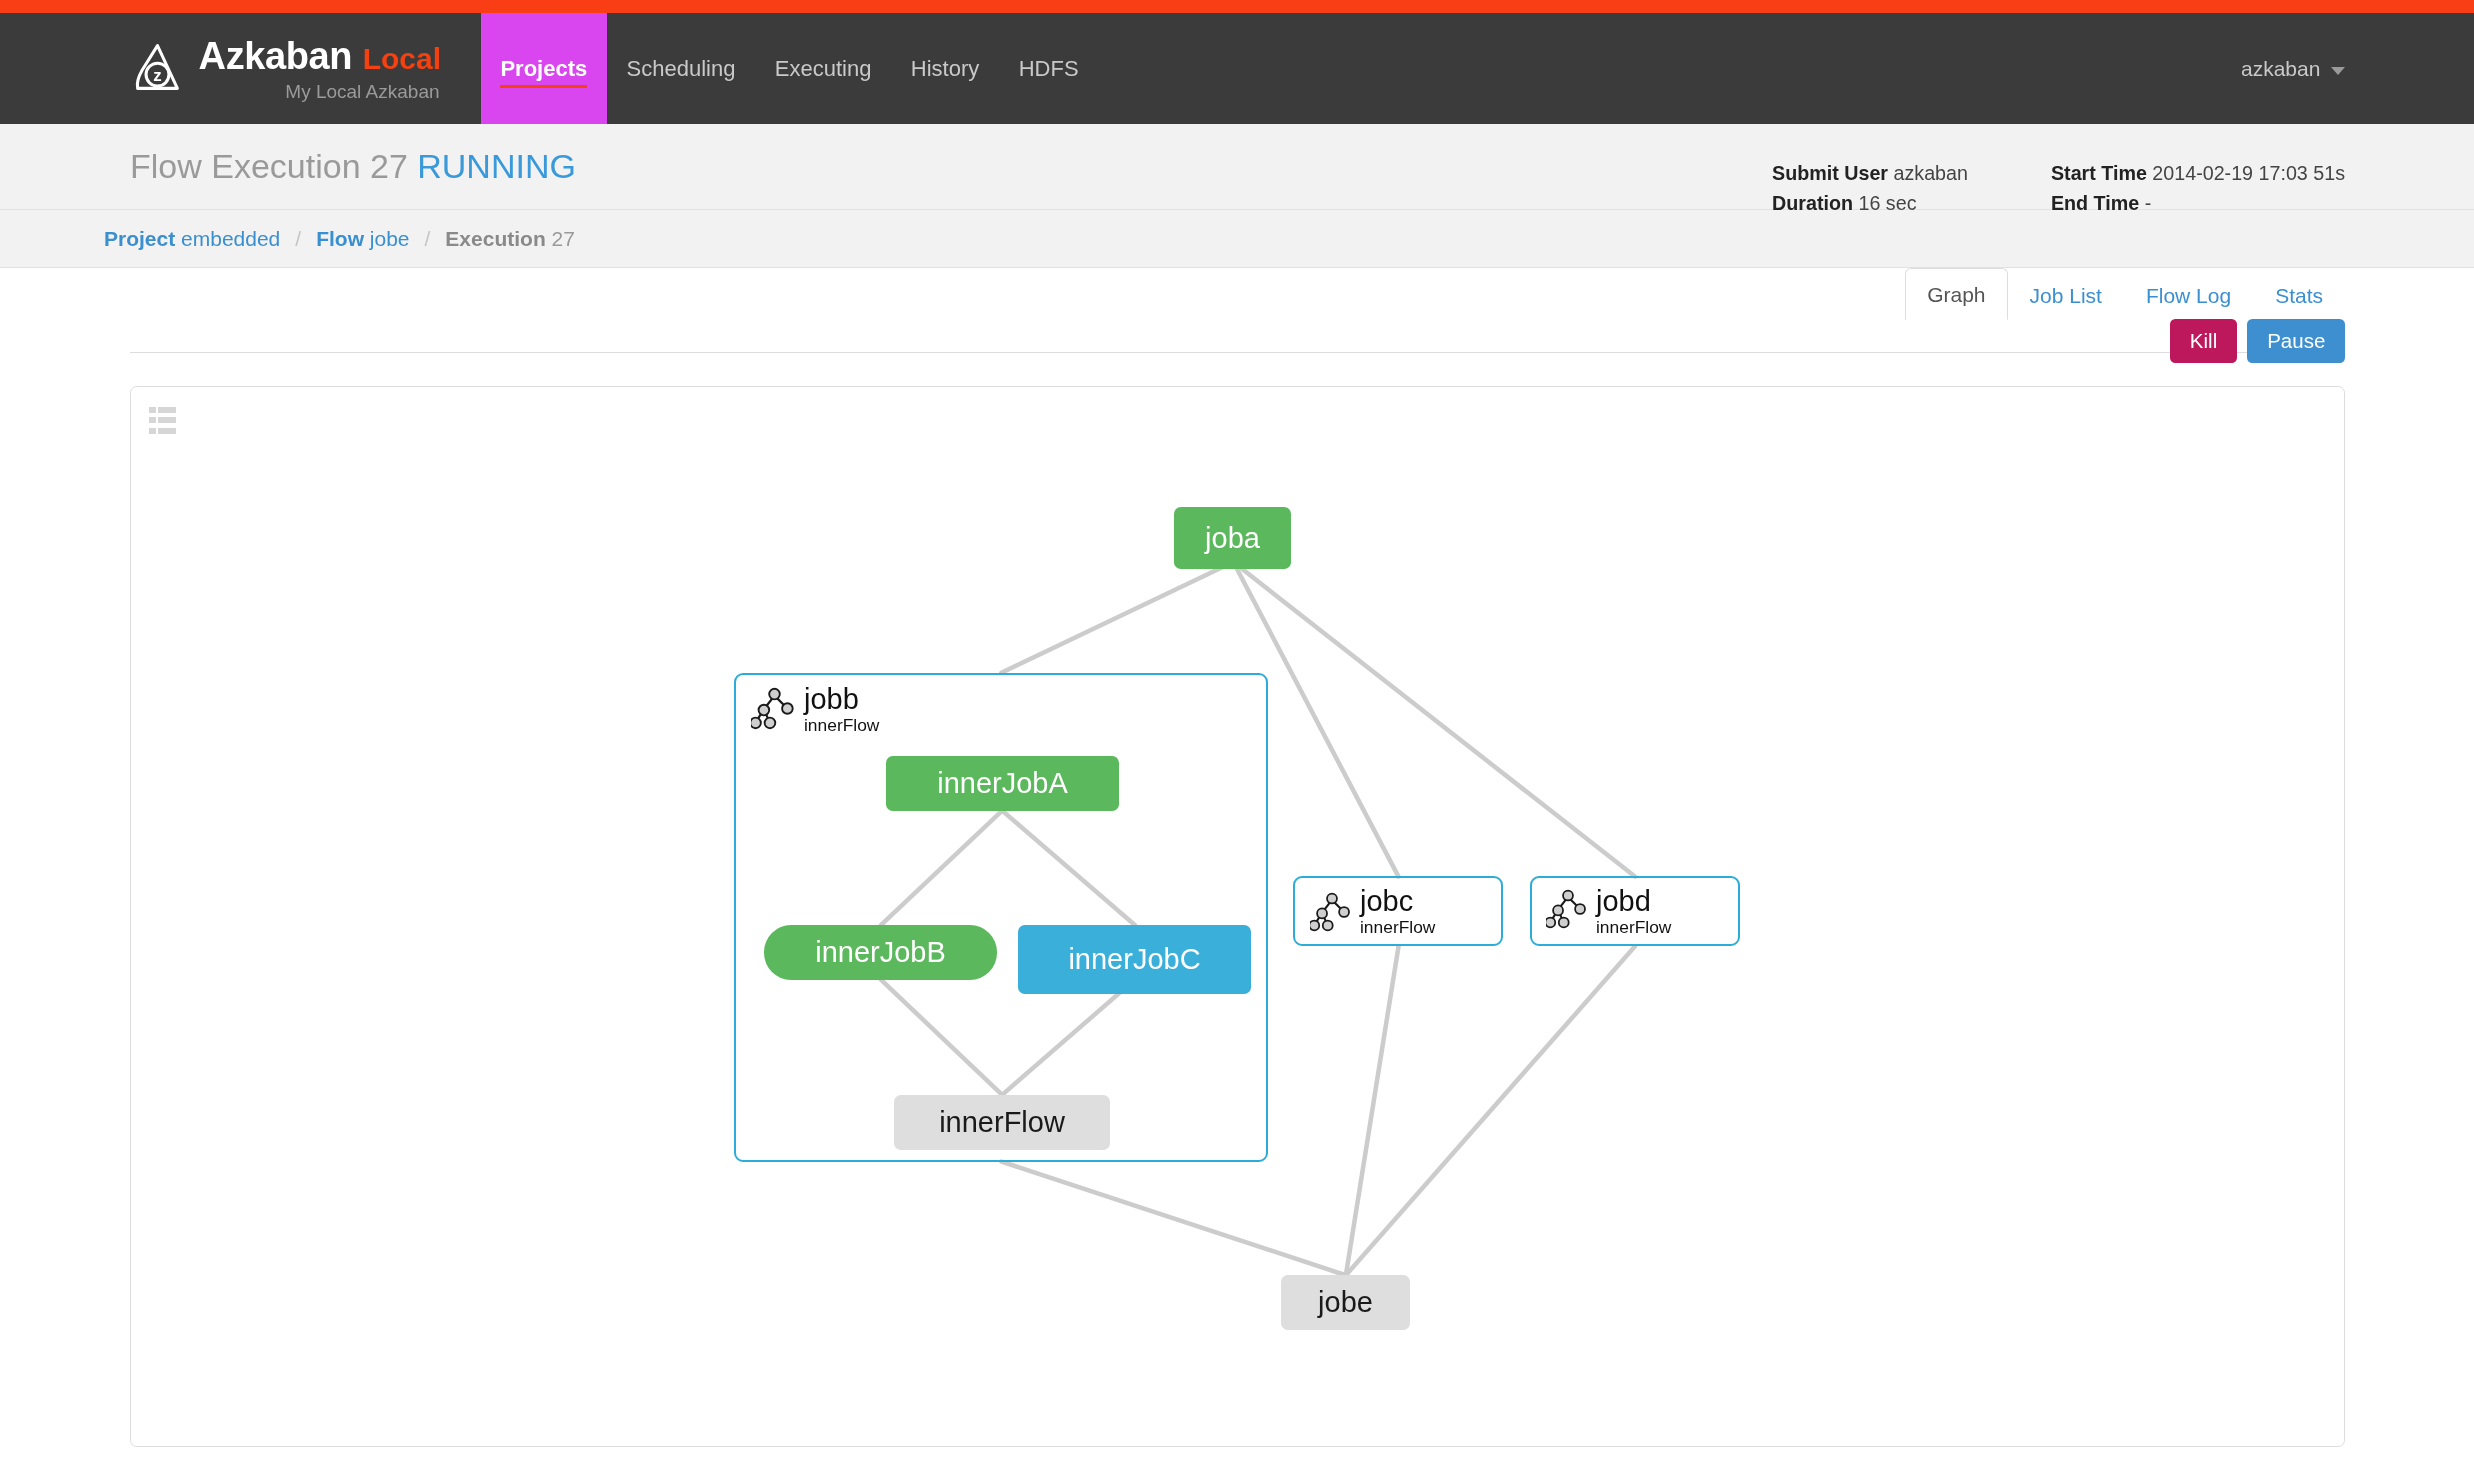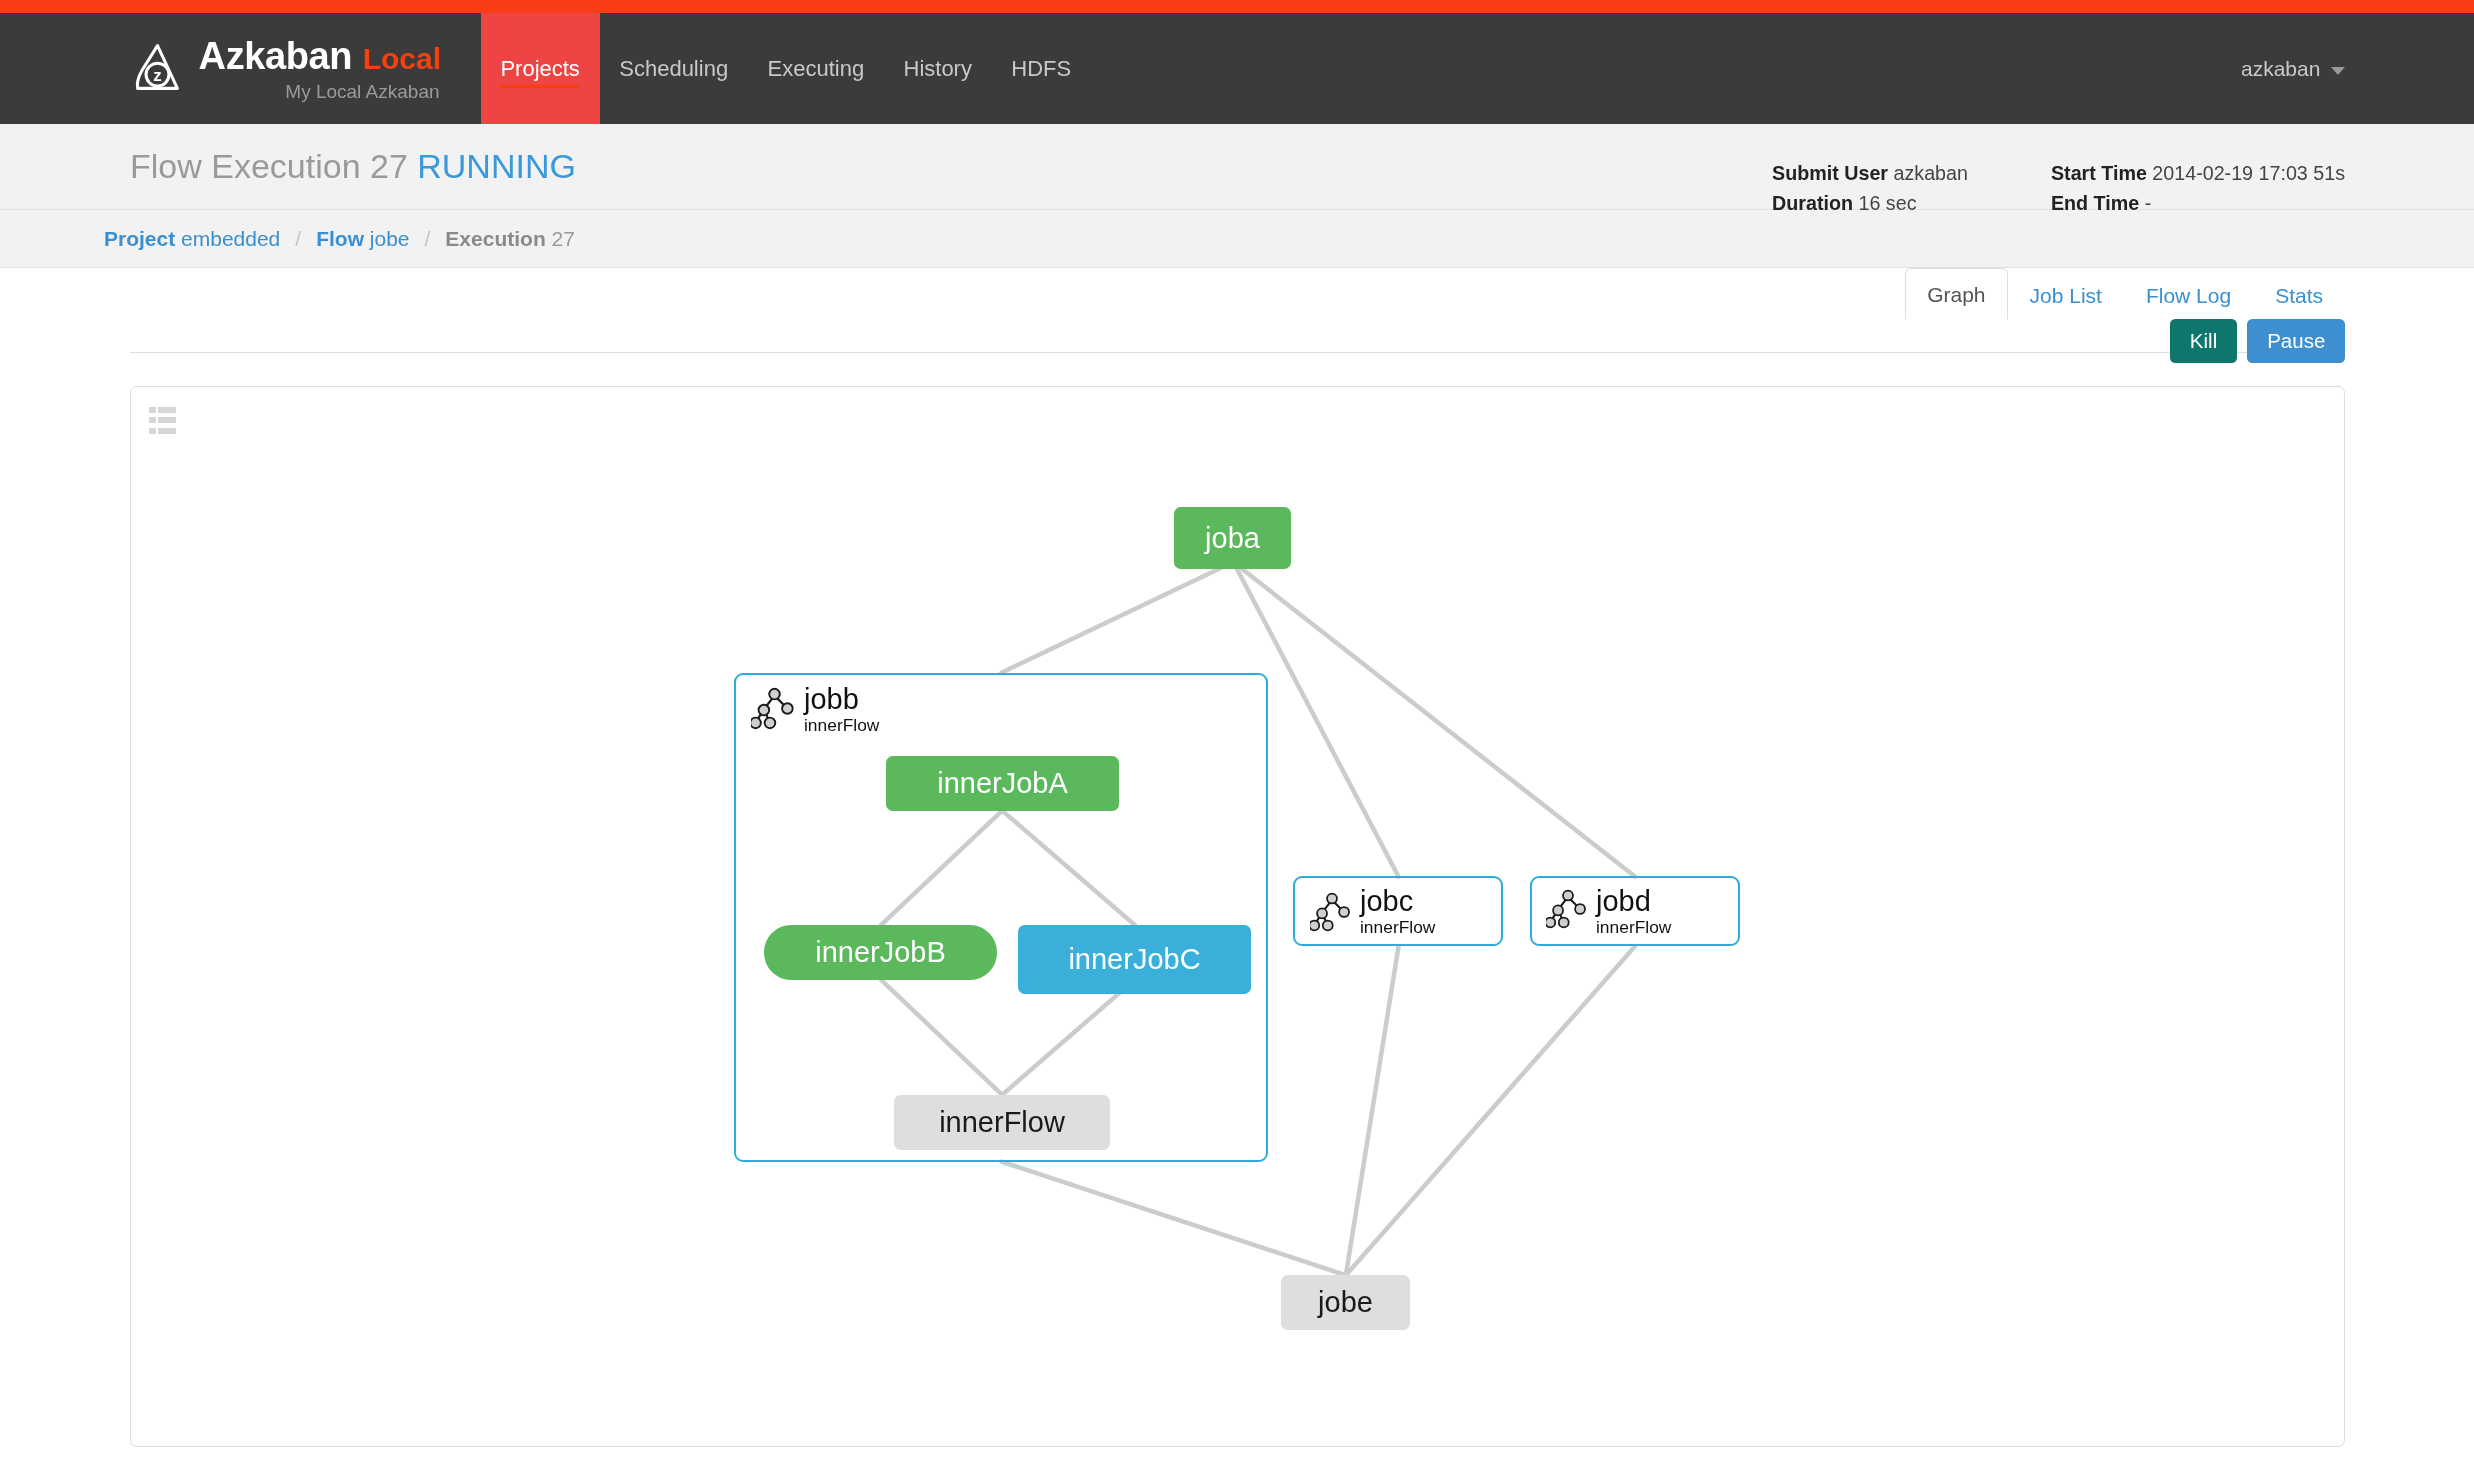--- a/index.html
+++ b/index.html
@@ -65,23 +65,23 @@
     display: flex;
     align-items: center;
     padding: 0 19.7px;
     color: #c9c9c9;
     font-size: 22px;
     text-decoration: none;
     position: relative;
     cursor: pointer;
   }
   .nav-item.active {
-    background: #ef4444;
+    background: #d946ef;
     color: #ffffff;
-    font-weight: normal;
+    font-weight: bold;
   }
   .nav-item.active::after {
     content: "";
     position: absolute;
     left: 19.7px; right: 19.7px;
     bottom: 36px;
     height: 3px;
     background: #f5400f;
   }
 
@@ -187,21 +187,21 @@
   }
   .btn {
     font-size: 20.5px;
     color: #ffffff;
     border: none;
     border-radius: 5.3px;
     padding: 9.9px 19.7px;
     cursor: pointer;
     font-family: "Liberation Sans", sans-serif;
   }
-  .btn-kill { background: #0f766e; }
+  .btn-kill { background: #be185d; }
   .btn-pause { background: #3d8fd0; }
 
   
   .graph-panel {
     margin-top: 33px;
     border: 1.5px solid #dddddd;
     border-radius: 6.8px;
     background: #ffffff;
     height: 1061px;
     position: relative;

